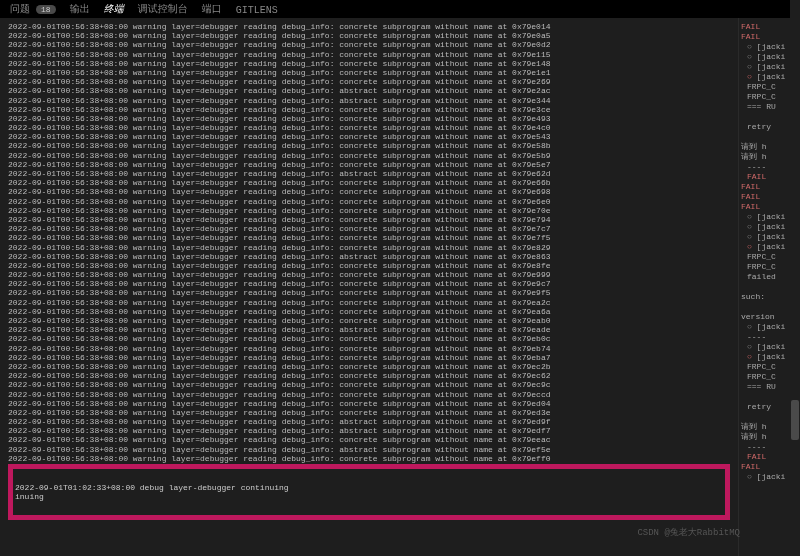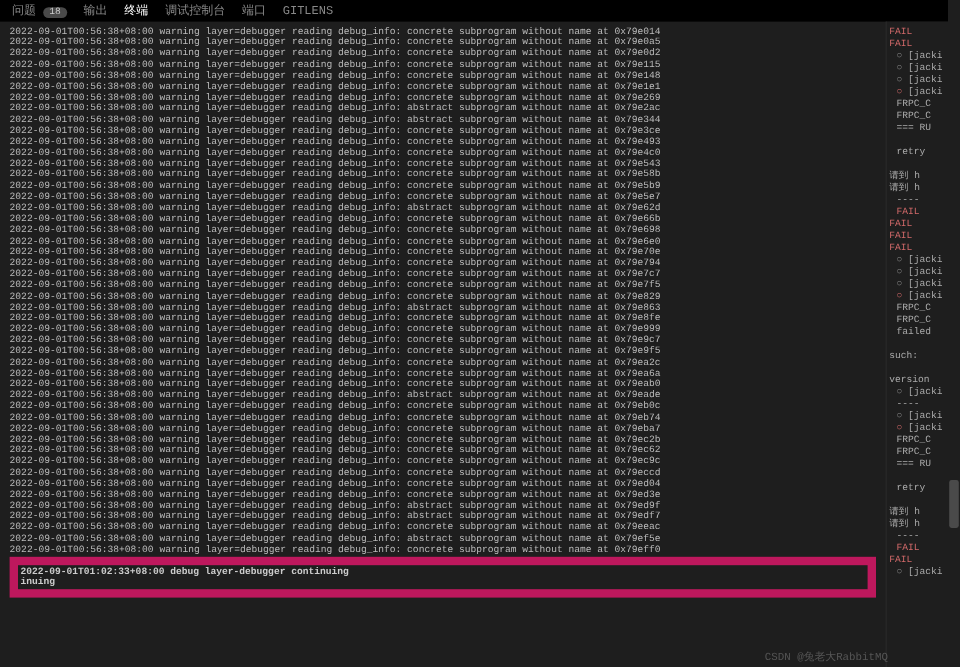--- a/index.html
+++ b/index.html
@@ -21,20 +21,21 @@
       gap: 14px;
       height: 18px;
       font-size: 10px;
     }
     .tab {
       color: #888;
       cursor: pointer;
     }
     .tab.active {
       color: #fff;
+      font-style: italic;
     }
     .badge {
       background: #4a4a4a;
       border-radius: 8px;
       padding: 0 5px;
       font-size: 8px;
       color: #ccc;
     }
     .main {
       display: flex;
@@ -47,25 +48,24 @@
       line-height: 1.15;
       font-size: 8px;
       color: #bbb;
       position: relative;
     }
     .log-line {
       white-space: nowrap;
       overflow: hidden;
     }
     .highlight-box {
-      border: 7px solid #be185d;
-      padding: 1px 2px;
+      border: 5px solid #be185d;
+      padding: 14px 2px;
       margin: 1px 0;
       line-height: 1.15;
-      font-weight: bold;
     }
     .highlight-box .log-line {
       color: #ccc;
     }
     .side-panel {
       width: 62px;
       background: #1e1e1e;
       padding: 4px 2px;
       font-size: 8px;
       line-height: 1.25;
@@ -73,21 +73,21 @@
       color: #aaa;
       border-left: 1px solid #2a2a2a;
     }
     .side-panel .fail { color: #d16969; }
     .side-panel .item { white-space: nowrap; overflow: hidden; }
     .side-panel .indent { padding-left: 6px; }
     .side-panel .bullet::before { content: "○ "; color: #888; }
     .side-panel .bullet-red::before { content: "○ "; color: #d16969; }
     .watermark {
       position: absolute;
-      bottom: 2px;
+      bottom: 17px;
       right: 60px;
       font-size: 9px;
       color: #555;
       z-index: 10;
     }
     .scrollbar {
       position: absolute;
       right: 0;
       top: 0;
       width: 10px;

